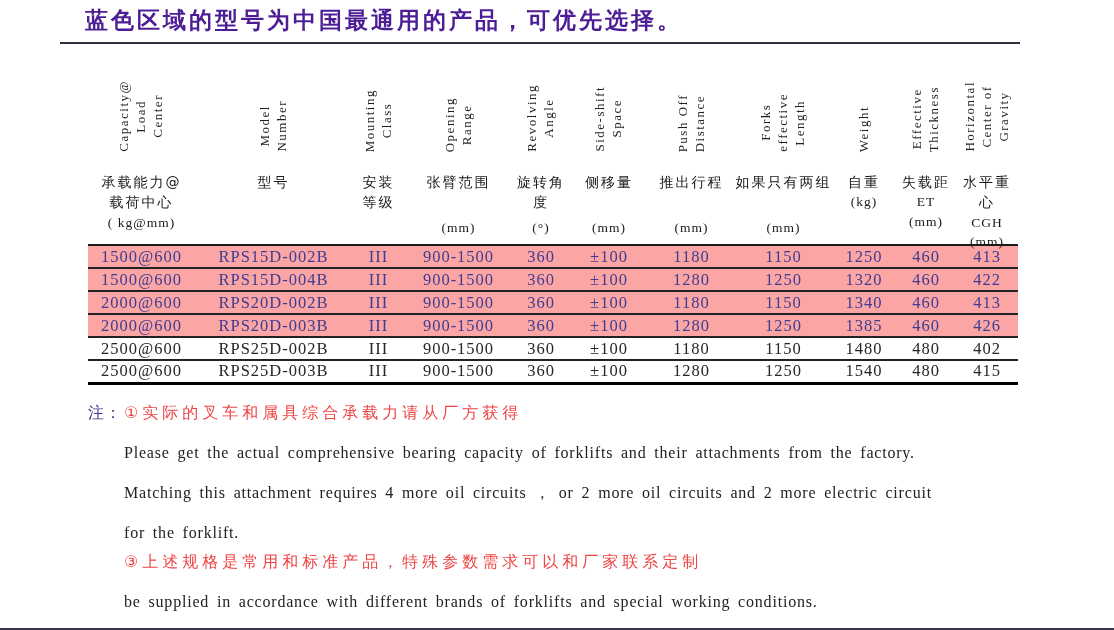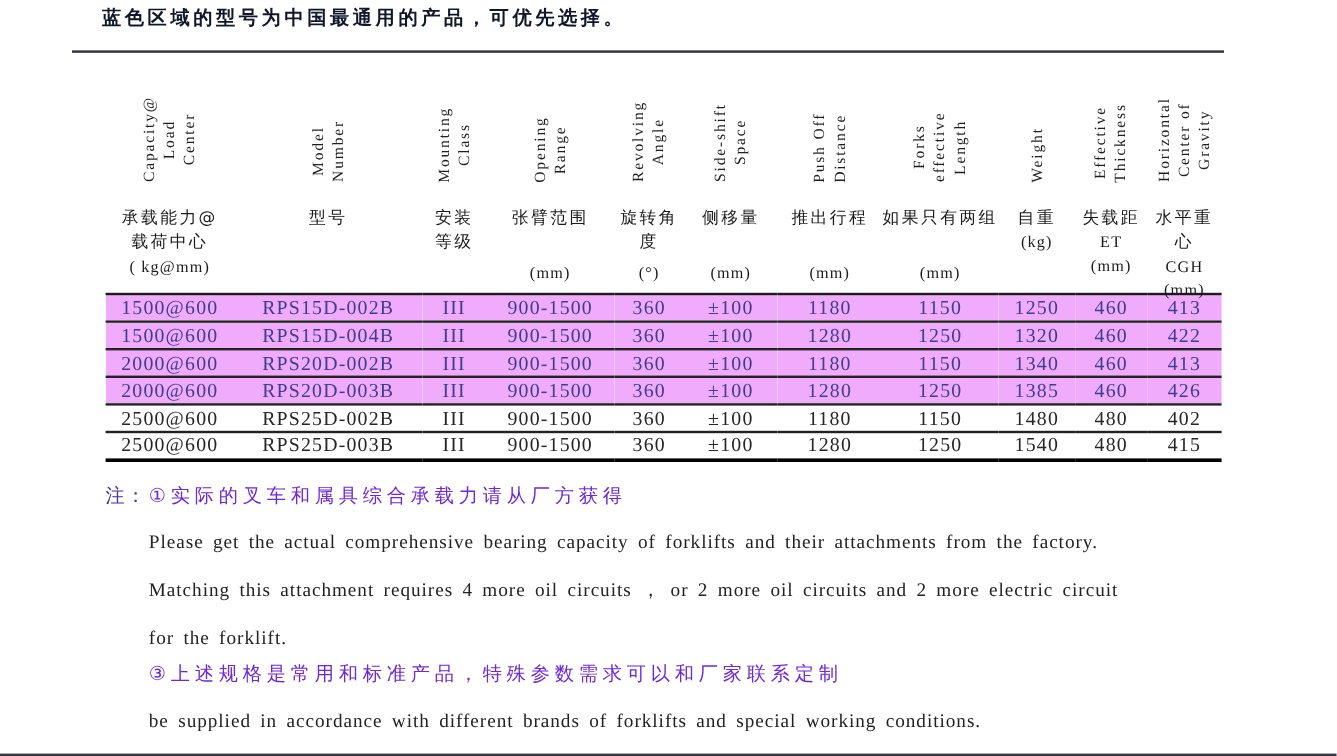--- a/index.html
+++ b/index.html
@@ -12,24 +12,24 @@
     overflow: hidden;
     font-family: "Liberation Serif", "DejaVu Serif", serif;
     color: #222222;
   }
 
   
   .title {
     position: absolute;
     left: 85px;
     top: 5px;
-    font-size: 16px;
+    font-size: 23px;
     font-weight: bold;
     letter-spacing: 3px;
-    color: #0f172a;
+    color: #4c1d95;
     font-family: "DejaVu Sans", sans-serif;
     white-space: nowrap;
   }
   .title-rule {
     position: absolute;
     left: 60px;
     top: 42px;
     width: 960px;
     height: 2px;
     background: #2e2e3e;
@@ -92,21 +92,21 @@
     padding: 0;
     text-align: center;
     font-size: 16.5px;
     letter-spacing: 1px;
     color: #262626;
     border-bottom: 2px solid #222222;
     white-space: nowrap;
     overflow: hidden;
   }
   .spec-table tbody tr:last-child td { border-bottom: 3px solid #000000; }
-  .spec-table tbody tr.hl td { background: #f0abfc; color: #3d3d92; margin-top: 32px; }
+  .spec-table tbody tr.hl td { background: #fca5a5; color: #3d3d92; margin-top: 32px; }
 
   
   .notes {
     position: absolute;
     left: 88px;
     top: 398px;
     display: flex;
     align-items: flex-start;
   }
   .note-label {
@@ -119,21 +119,21 @@
   }
   .note-line {
     height: 29px;
     line-height: 29px;
     white-space: nowrap;
   }
   .note-line.cn {
     font-family: "DejaVu Sans", sans-serif;
     font-size: 16px;
     letter-spacing: 4px;
-    color: #6d28d9;
+    color: #ef4444;
   }
   .note-line.en {
     font-family: "Liberation Serif", "DejaVu Serif", serif;
     font-size: 16px;
     letter-spacing: 0.8px;
     word-spacing: 3px;
     color: #222222;
     margin-top: 11px;
   }
 

